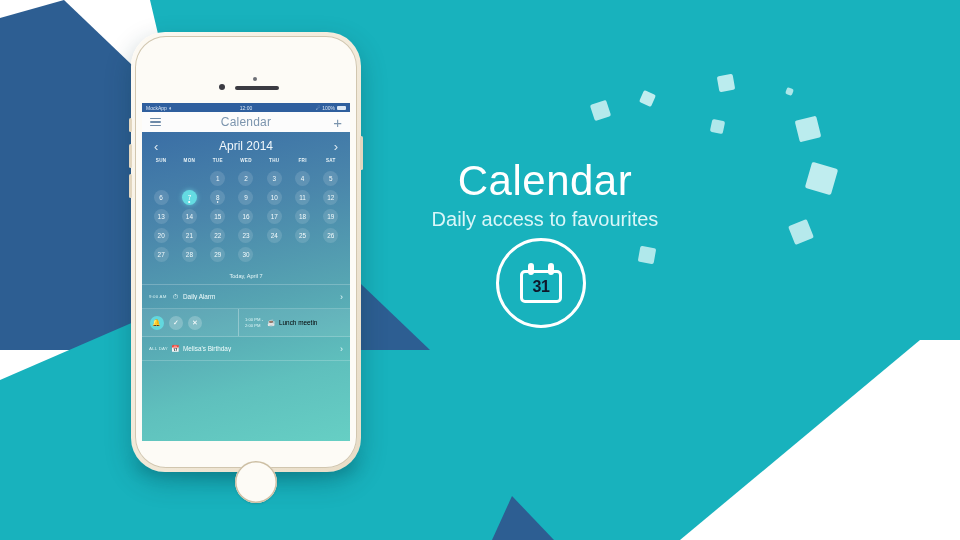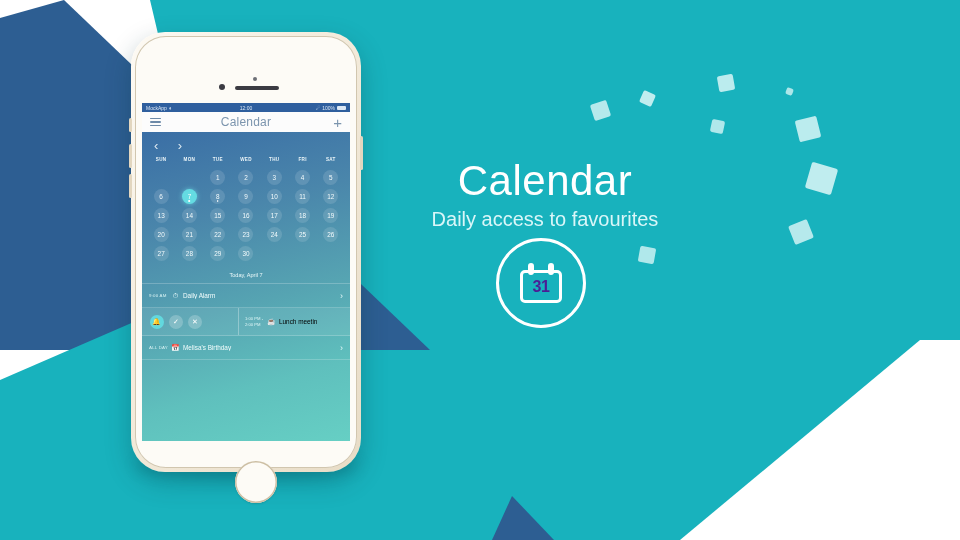--- a/index.html
+++ b/index.html
@@ -57,21 +57,21 @@
   }
   .cal-glyph{ width:42px; height:40px; position:relative; }
   .cal-body{
     position:absolute; left:0; top:7px; width:42px; height:33px;
     border:3px solid #fff; border-radius:5px;
   }
   .cal-peg{ position:absolute; top:0; width:5px; height:12px; background:#18b2bd; border:3px solid #fff; border-radius:3px; }
   .cal-peg.l{ left:8px; } .cal-peg.r{ right:8px; }
   .cal-num{
     position:absolute; left:0; top:15px; width:42px; text-align:center;
-    font-size:16px; font-weight:700; color:#4c1d95; letter-spacing:-.5px;
+    font-size:16px; font-weight:700; color:#0f172a; letter-spacing:-.5px;
   }
 
   
   .phone-shadow{
     position:absolute; left:136px; top:452px; width:222px; height:26px;
     background:rgba(0,70,80,.22); border-radius:50%; filter:blur(7px);
   }
   .phone{
     position:absolute; left:131px; top:32px; width:230px; height:440px;
     border-radius:34px;
@@ -256,20 +256,21 @@
             <i></i>
           </div>
         <div class="nav-title">Calendar</div>
         <div class="plus">+</div>
       </div>
 
       <div class="calbody">
 
         <div class="monthrow">
           <div class="arrow">‹</div>
+          <div class="monthlbl">April 2014</div>
           <div class="arrow r">›</div>
         </div>
 
         <div class="dows" id="dows">
             <span>SUN</span>
             <span>MON</span>
             <span>TUE</span>
             <span>WED</span>
             <span>THU</span>
             <span>FRI</span>

